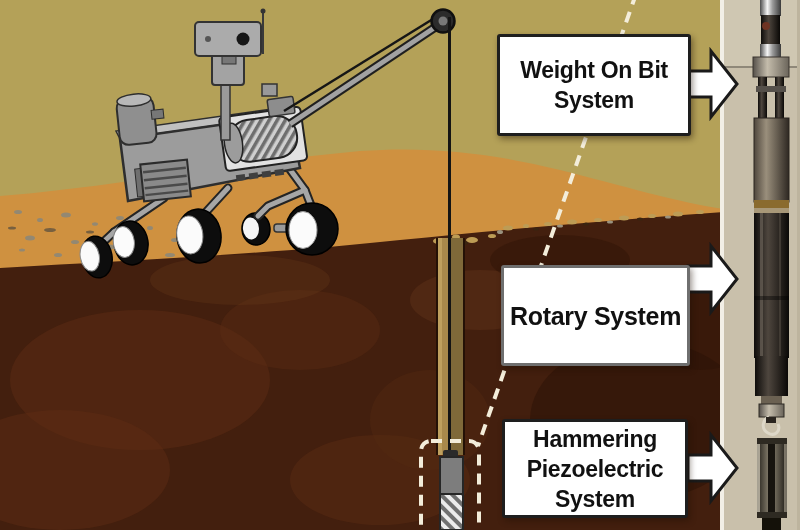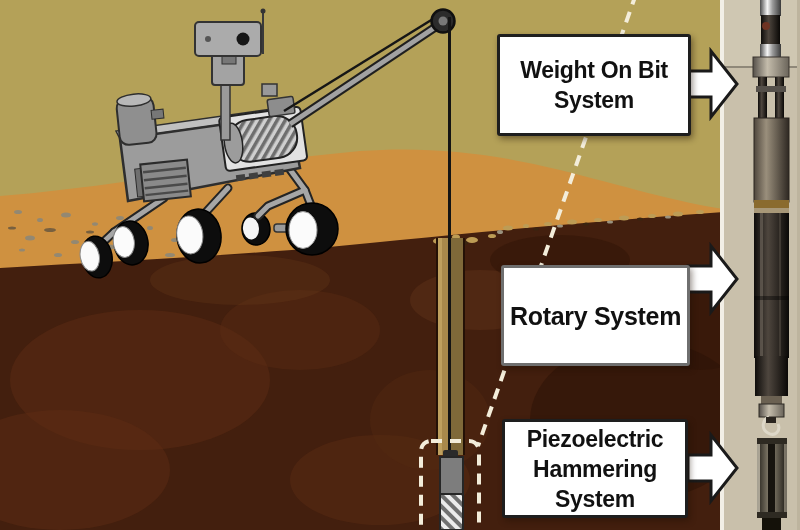--- a/index.html
+++ b/index.html
@@ -307,18 +307,18 @@
   <div class="callout" id="callout-wob">
     <span>Weight On Bit</span>
     <span>System</span>
   </div>
 
   <div class="callout" id="callout-rotary">
     <span>Rotary System</span>
   </div>
 
   <div class="callout" id="callout-piezo">
+    <span>Hammering</span>
     <span>Piezoelectric</span>
-    <span>Hammering</span>
     <span>System</span>
   </div>
 
 </div>
 
 </body></html>

